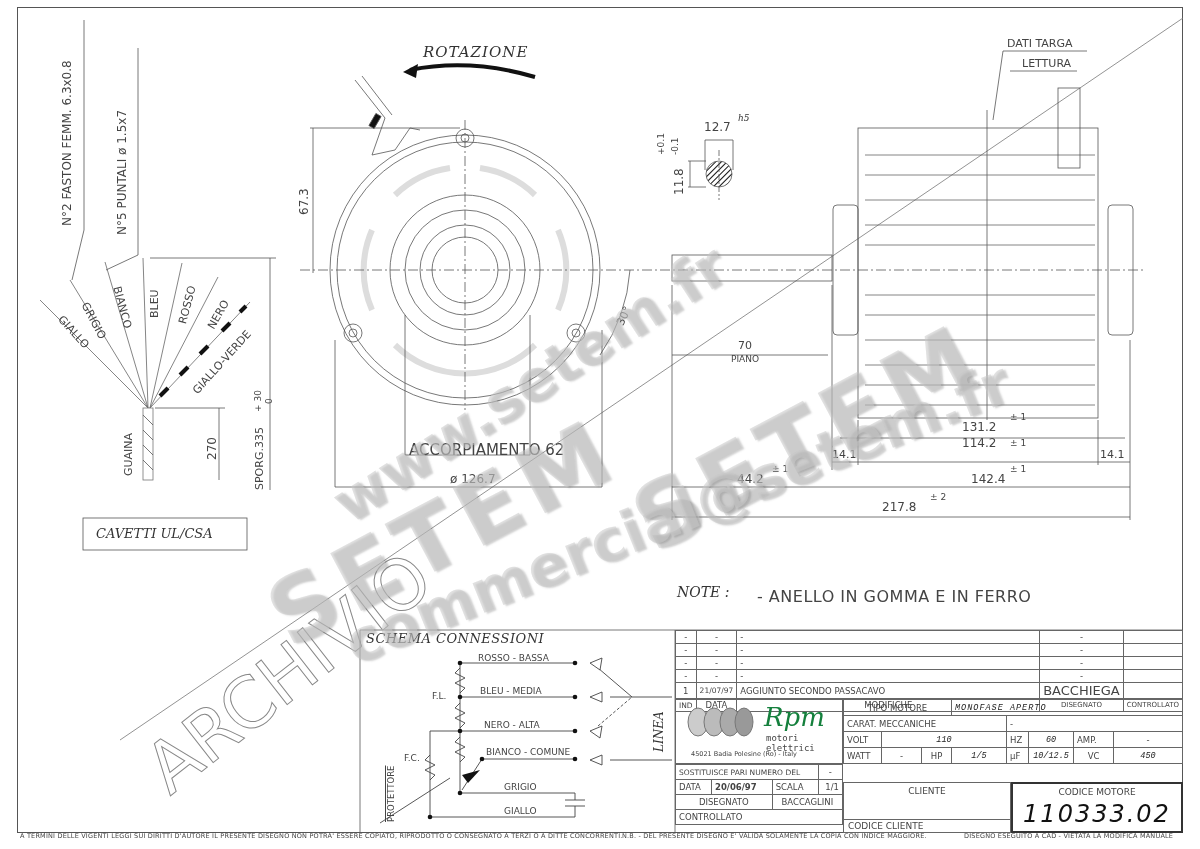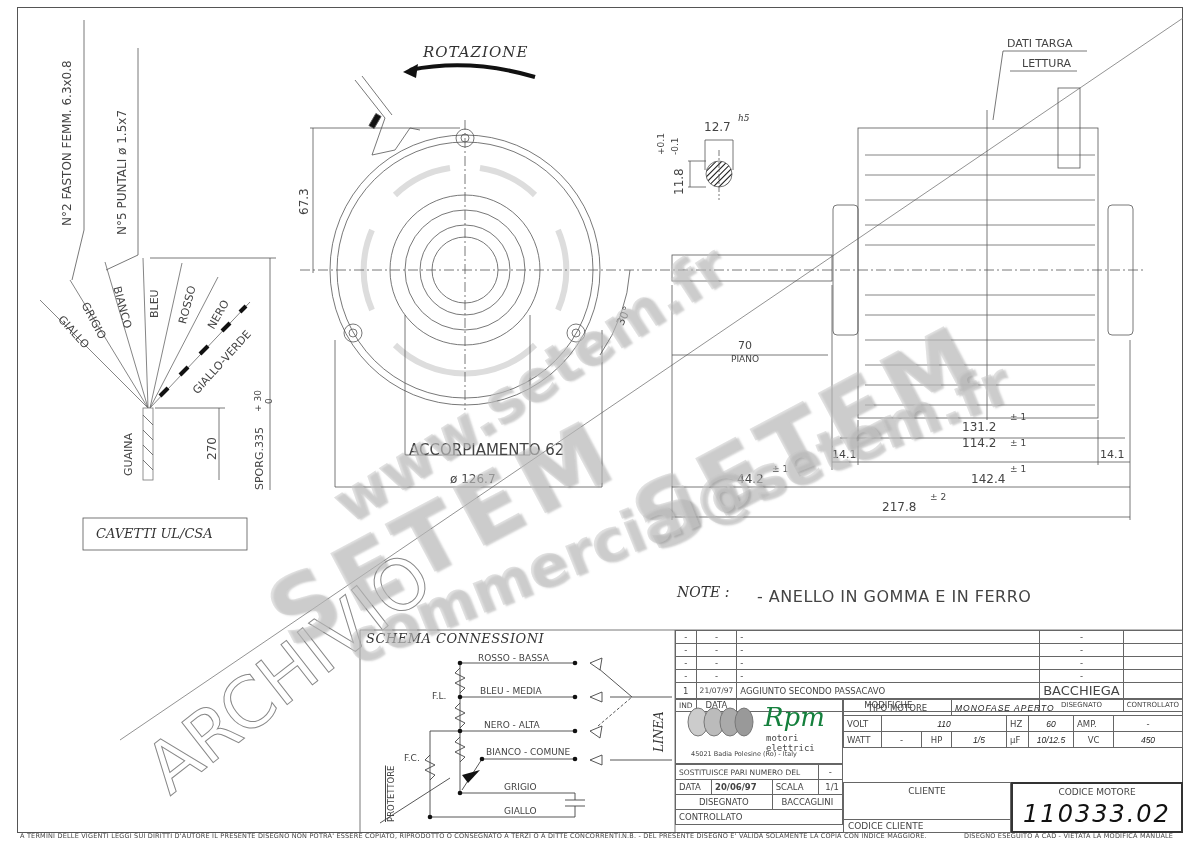--- a/index.html
+++ b/index.html
@@ -6,21 +6,21 @@
   body{width:1200px;height:849px;position:relative;overflow:hidden;font-family:"DejaVu Sans",sans-serif;color:#333;}
   .abs{position:absolute;}
   .t{font-family:"DejaVu Sans",sans-serif;color:#444;white-space:nowrap;}
   .ital{font-family:"DejaVu Serif",serif;font-style:italic;color:#333;}
   .frame{position:absolute;left:17px;top:7px;width:1166px;height:826px;border:1px solid #555;box-sizing:border-box;}
   .footer{position:absolute;top:832px;font-size:6.5px;color:#444;letter-spacing:0.2px;white-space:nowrap;}
   table.tb{border-collapse:collapse;position:absolute;font-family:"DejaVu Sans",sans-serif;color:#444;}
   table.tb td{border:1px solid #666;padding:0 3px;font-size:8.5px;height:12px;white-space:nowrap;}
   .cell-r{text-align:right;}
   .cell-c{text-align:center;}
-  .val{font-family:Liberation Sans, sans-serif;font-style:italic;font-size:11px;color:#222;margin-top:20px;}
+  .val{font-family:Liberation Mono, monospace;font-style:italic;font-size:11px;color:#222;margin-top:20px;}
   .wm{position:absolute;font-family:"DejaVu Sans",sans-serif;font-weight:bold;color:rgba(200,200,200,0.55);text-shadow:2px 2px 2px rgba(120,120,120,0.35);transform-origin:left top;white-space:nowrap;pointer-events:none;}
 </style>
 </head>
 <body>
 
 <div class="frame"></div>
 
 <svg class="abs" style="left:0;top:0" width="1200" height="849">
   <g stroke="#555" fill="none" stroke-width="0.8">
 
@@ -372,20 +372,24 @@
       <col style="width:45px">
       <col style="width:40px">
       <col>
     </colgroup>
   <tbody>
       <tr>
         <td colspan="3" class="cell-c" style="height:15px">TIPO MOTORE</td>
         <td colspan="5" class="val" style="letter-spacing:1px">MONOFASE APERTO</td>
       </tr>
   <tr>
+        <td colspan="4" style="height:15px">CARAT. MECCANICHE</td>
+        <td colspan="4">-</td>
+      </tr>
+  <tr>
         <td style="height:15px">VOLT</td>
         <td colspan="3" class="val cell-c">110</td>
         <td>HZ</td>
         <td class="val cell-c">60</td>
         <td>AMP.</td>
         <td class="cell-c">-</td>
       </tr>
   <tr>
         <td style="height:15px">WATT</td>
         <td class="cell-c">-</td>

